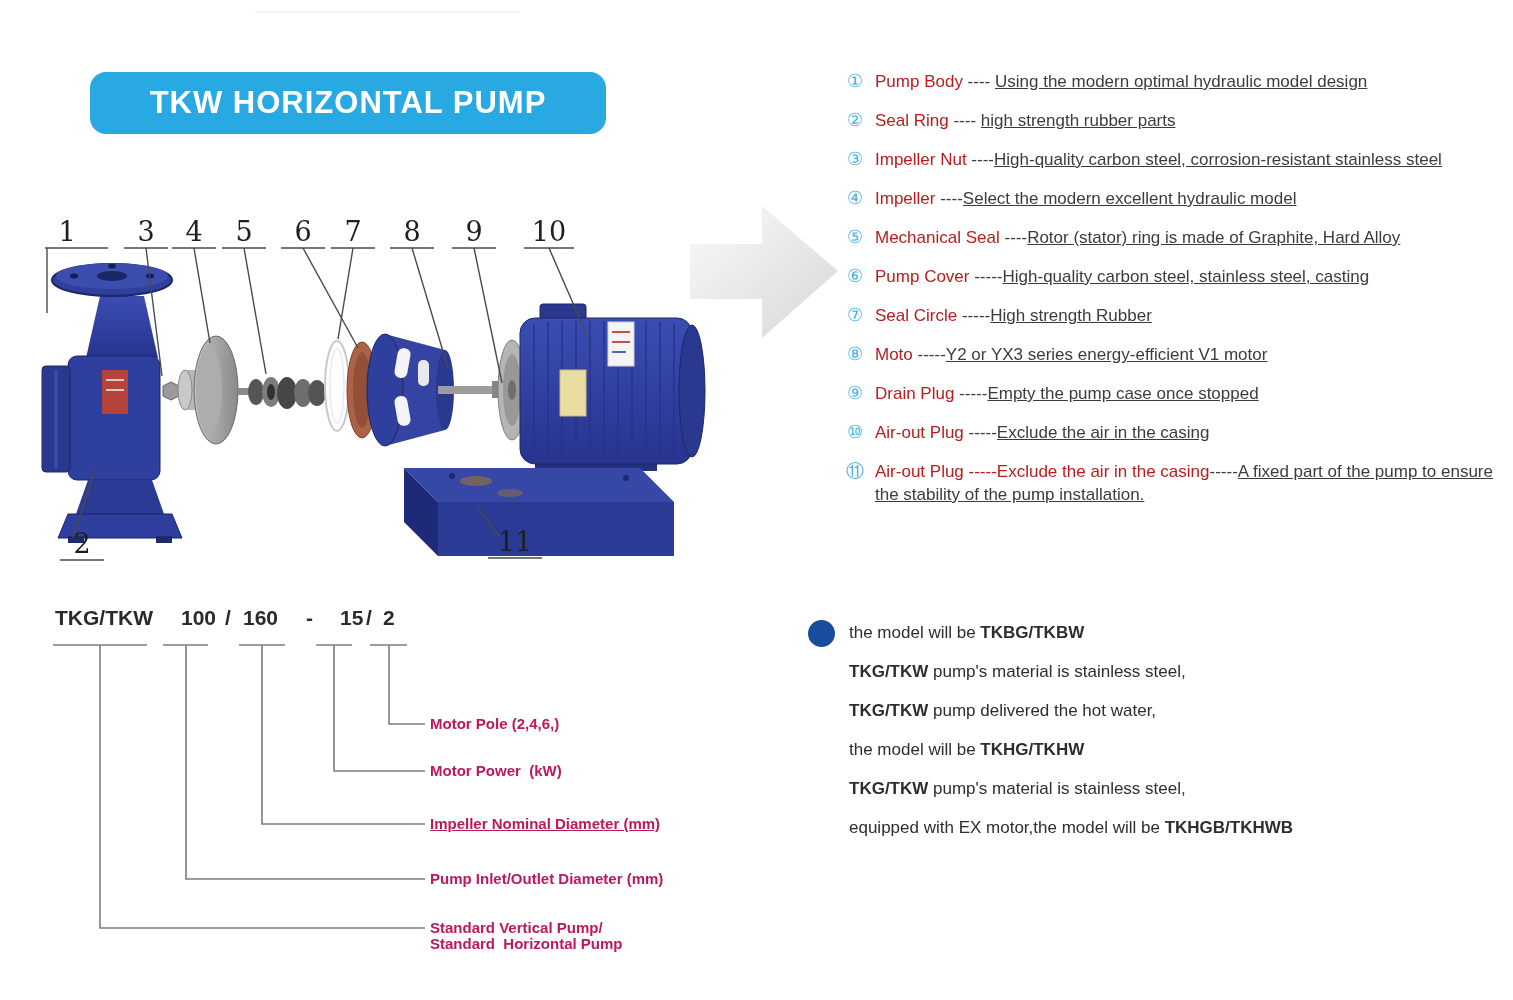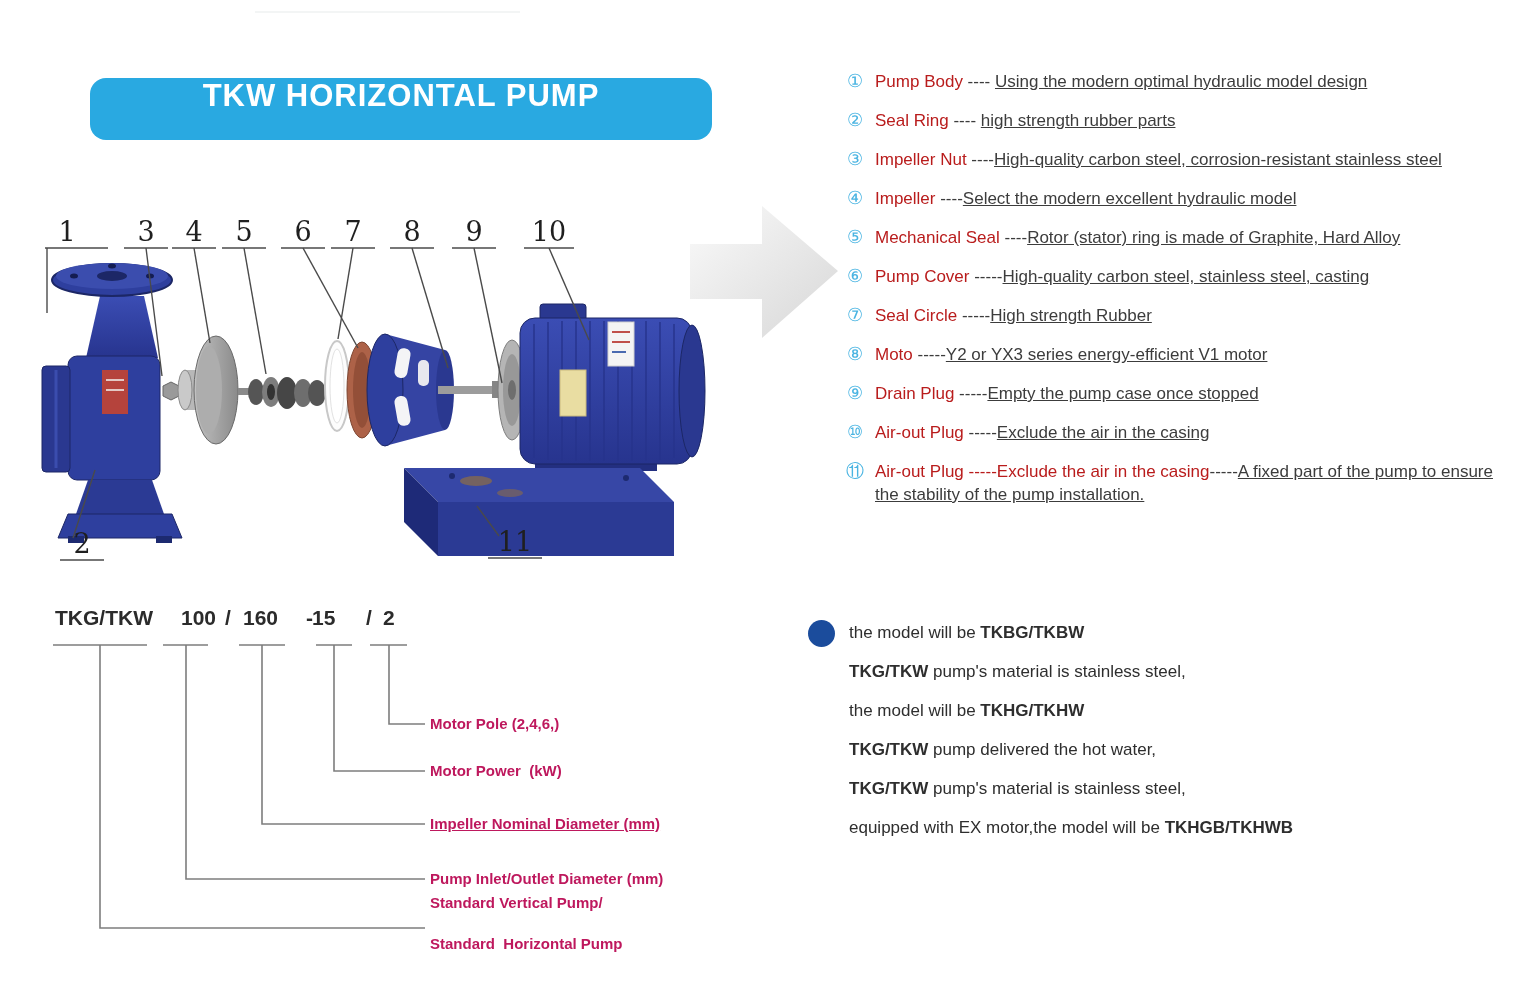--- a/index.html
+++ b/index.html
@@ -3,22 +3,22 @@
 <meta charset="utf-8">
 <style>
   html,body{margin:0;padding:0;background:#ffffff;}
   .page{position:relative;width:1513px;height:1000px;background:#fff;overflow:hidden;
         font-family:"Liberation Sans",sans-serif;color:#3c3c3c;}
 
   
   .top-faint{position:absolute;left:255px;top:11px;width:265px;height:2px;background:#f3f5f5;}
 
   
-  .banner{position:absolute;left:90px;top:78px;width:622px;height:62px;background:#29a9e1;
-          border-radius:16px;display:flex;justify-content:center;}
+  .banner{position:absolute;left:90px;top:72px;width:516px;height:62px;background:#29a9e1;
+          border-radius:16px;display:flex;align-items:center;justify-content:center;}
   .banner span{color:#fff;font-weight:bold;font-size:31px;letter-spacing:1px;}
 
   
   .parts-list{position:absolute;left:843px;top:70px;width:668px;display:flex;
               flex-direction:column;gap:16px;font-size:17px;line-height:23px;}
   .p-item{display:flex;gap:8px;}
   .p-num{color:#49b4e2;font-size:18px;flex:0 0 24px;text-align:center;}
   .p-text{flex:1;}
   .p-name{color:#b91c1c;white-space:pre;}
   .p-mid{color:#3c3c3c;white-space:pre;}
@@ -264,21 +264,21 @@
         <div class="p-text"><span class="p-name">Air-out Plug -----Exclude the air in the casing</span><span class="p-mid">-----</span><span class="p-desc">A fixed part of the pump to ensure the stability of the pump installation.</span></div>
       </div>
   </div>
 
   <div class="model">
     <span class="seg" style="left:15px;">TKG/TKW</span>
     <span class="seg" style="left:141px;">100</span>
     <span class="seg" style="left:185px;">/</span>
     <span class="seg" style="left:203px;">160</span>
     <span class="seg" style="left:266px;">-</span>
-    <span class="seg" style="left:272px;text-align:center;">15</span>
+    <span class="seg" style="left:300px;text-align:center;">15</span>
     <span class="seg" style="left:326px;">/</span>
     <span class="seg" style="left:343px;">2</span>
 
     <svg width="700" height="380" viewBox="0 0 700 380">
       <g stroke="#7d7d7d" stroke-width="1.6" fill="none">
         <path d="M13 47 H107"></path>
           <path d="M123 47 H168"></path>
           <path d="M199 47 H245"></path>
         <path d="M276 47 H312"></path>
           <path d="M330 47 H367"></path>
@@ -287,27 +287,27 @@
         <path d="M222 47 V226 H385"></path>
         <path d="M294 47 V173 H385"></path>
         <path d="M349 47 V126 H385"></path>
       </g>
     </svg>
 
     <div class="m-label" style="top:117px;">Motor Pole (2,4,6,)</div>
     <div class="m-label" style="top:164px;">Motor Power  (kW)</div>
     <div class="m-label" style="top:217px;text-decoration:underline;">Impeller Nominal Diameter (mm)</div>
     <div class="m-label" style="top:272px;">Pump Inlet/Outlet Diameter (mm)</div>
-    <div class="m-label" style="top:296px;">Standard Vertical Pump/</div>
+    <div class="m-label" style="top:321px;">Standard Vertical Pump/</div>
     <div class="m-label" style="top:337px;">Standard  Horizontal Pump</div>
   </div>
 
   <div class="bullet"></div>
   <div class="variants">
     <div class="v-line"><span class="b b1"></span><span>the model will be </span><span class="b b2">TKBG/TKBW</span></div>
     <div class="v-line"><span class="b b1">TKG/TKW</span><span> pump's material is stainless steel,</span><span class="b b2"></span></div>
+    <div class="v-line"><span class="b b1">TKG/TKW</span><span> pump delivered the hot water,</span><span class="b b2"></span></div>
     <div class="v-line"><span class="b b1"></span><span>the model will be </span><span class="b b2">TKHG/TKHW</span></div>
-    <div class="v-line"><span class="b b1">TKG/TKW</span><span> pump delivered the hot water,</span><span class="b b2"></span></div>
     <div class="v-line"><span class="b b1">TKG/TKW</span><span> pump's material is stainless steel,</span><span class="b b2"></span></div>
     <div class="v-line"><span class="b b1"></span><span>equipped with EX motor,the model will be </span><span class="b b2">TKHGB/TKHWB</span></div>
   </div>
 
 </div>
 
 </body></html>

